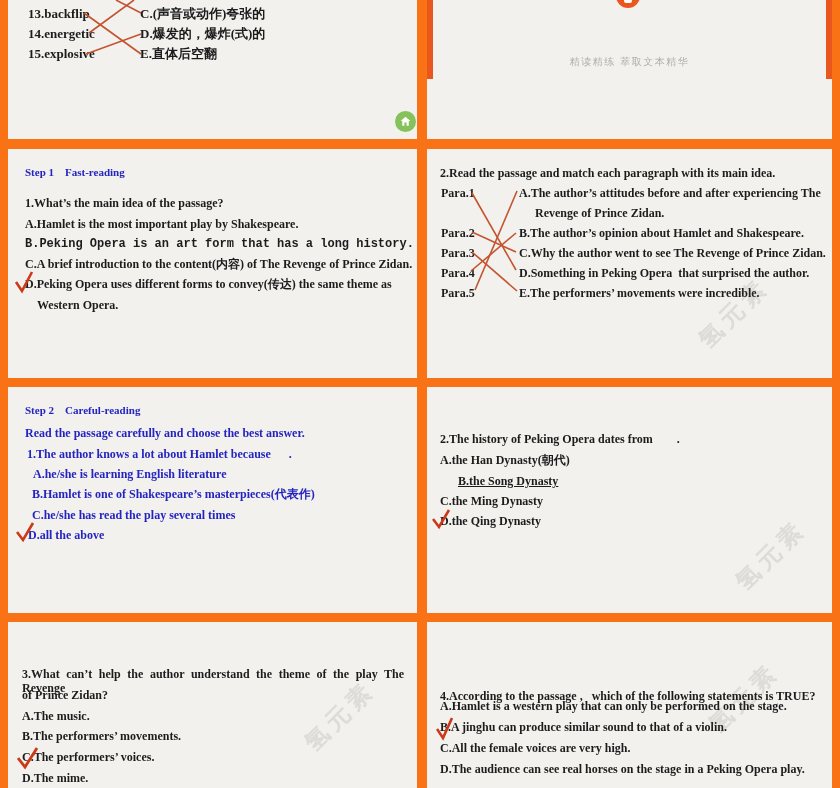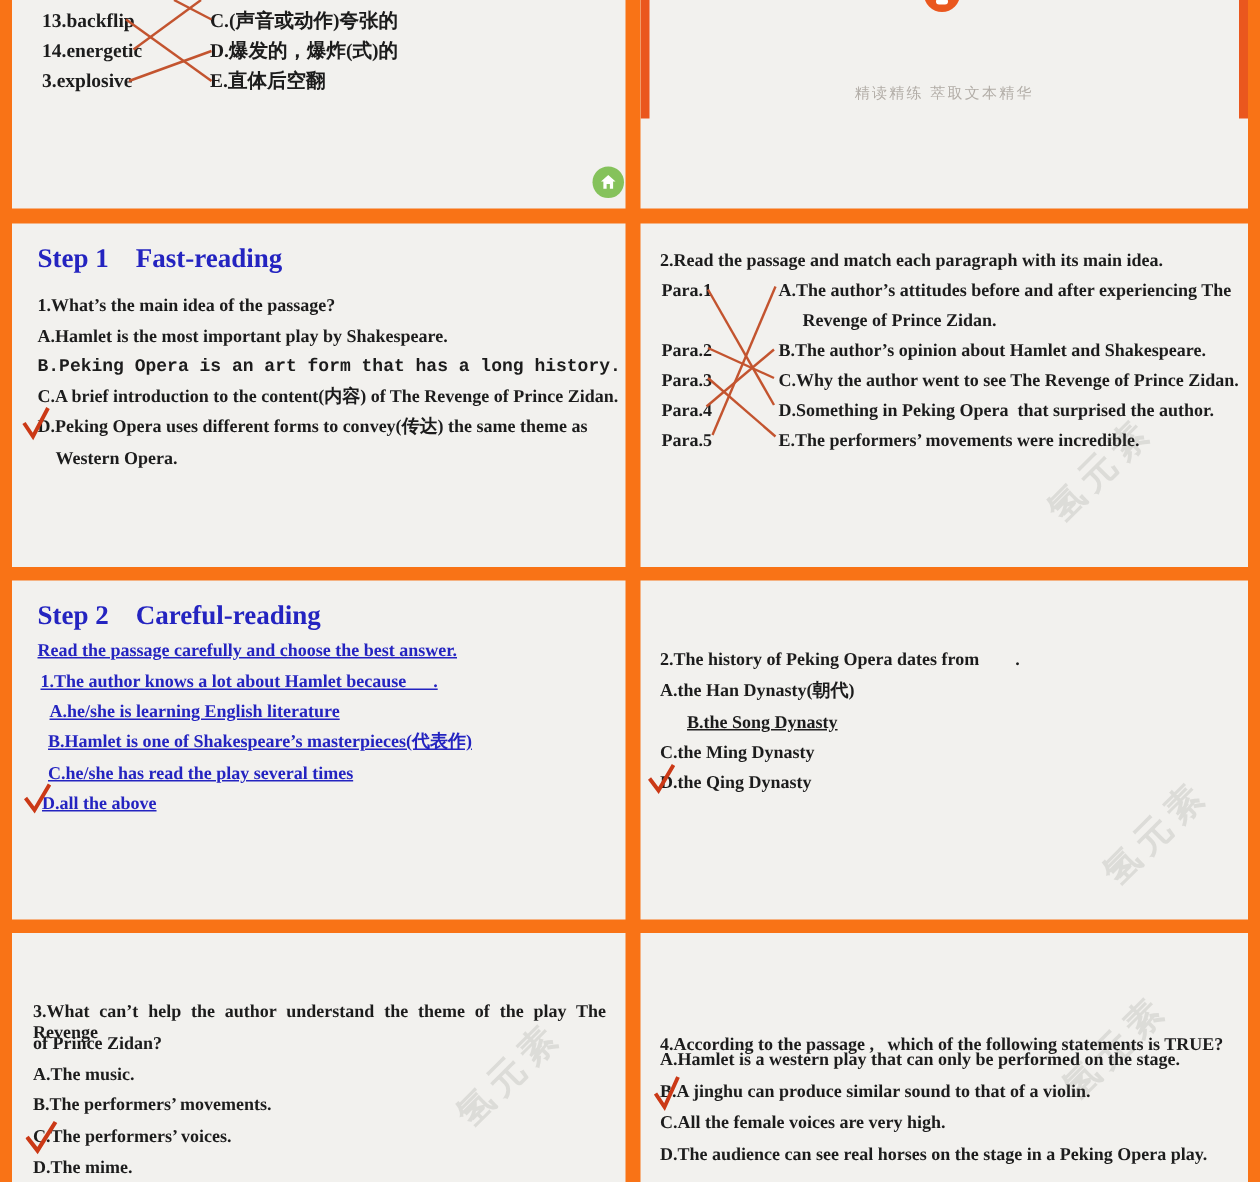--- a/index.html
+++ b/index.html
@@ -1,21 +1,21 @@
 <!DOCTYPE html>
 <html><head>
 <meta charset="utf-8">
 <style>
   html,body{margin:0;padding:0;background:#d8d4cd;}
   #stage{position:relative;width:840px;height:788px;background:#f97316;overflow:hidden;
          font-family:"Liberation Serif","DejaVu Serif",serif;font-weight:700;color:#1c1c1c;}
   .panel{position:absolute;background:#f2f1ee;overflow:hidden;}
   .line{position:absolute;white-space:pre;font-size:12px;line-height:14px;}
-  .blue{color:#2424c0;text-decoration:underline;}
-  .hdr{font-size:18px;color:#2424c0;}
+  .blue{color:#2424c0;}
+  .hdr{font-size:11px;color:#2424c0;}
   .cn{font-size:13px;}
   .svgabs{position:absolute;left:0;top:0;}
   .check{position:absolute;pointer-events:none;}
   .wm{position:absolute;transform:rotate(-45deg);font-size:24px;letter-spacing:5px;
       color:rgba(95,90,84,0.14);font-weight:700;white-space:pre;}
   .justify{white-space:normal;text-align:justify;}
   
   .pill{position:absolute;left:116px;top:29px;width:174px;height:22px;border-radius:11px;
         background:#ea571e;color:#ffffff;font-size:14px;letter-spacing:3px;text-align:center;
         line-height:23px;font-family:"Liberation Sans","DejaVu Sans",sans-serif;font-weight:700;}
@@ -28,21 +28,21 @@
         background:#85c25b;display:flex;align-items:center;justify-content:center;cursor:pointer;}
 </style>
 </head>
 <body>
 
 <div id="stage">
 
   <div class="panel" style="left:8px;top:0;width:409px;height:139px;">
     <div class="line cn" style="left:20px;top:7px;">13.backflip</div>
     <div class="line cn" style="left:20px;top:27px;">14.energetic</div>
-    <div class="line cn" style="left:20px;top:47px;">3.explosive</div>
+    <div class="line cn" style="left:20px;top:47px;">15.explosive</div>
     <div class="line cn" style="left:132px;top:7px;">C.(声音或动作)夸张的</div>
     <div class="line cn" style="left:132px;top:27px;">D.爆发的，爆炸(式)的</div>
     <div class="line cn" style="left:132px;top:47px;">E.直体后空翻</div>
     <svg class="svgabs" width="409" height="139">
       <line x1="76" y1="13" x2="133" y2="54" stroke="#c3542f" stroke-width="1.6"></line>
       <line x1="81" y1="33" x2="126" y2="0" stroke="#c3542f" stroke-width="1.6"></line>
       <line x1="108" y1="0" x2="133" y2="13" stroke="#c3542f" stroke-width="1.6"></line>
       <line x1="78" y1="54" x2="133" y2="34" stroke="#c3542f" stroke-width="1.6"></line>
     </svg>
     <div class="home">

